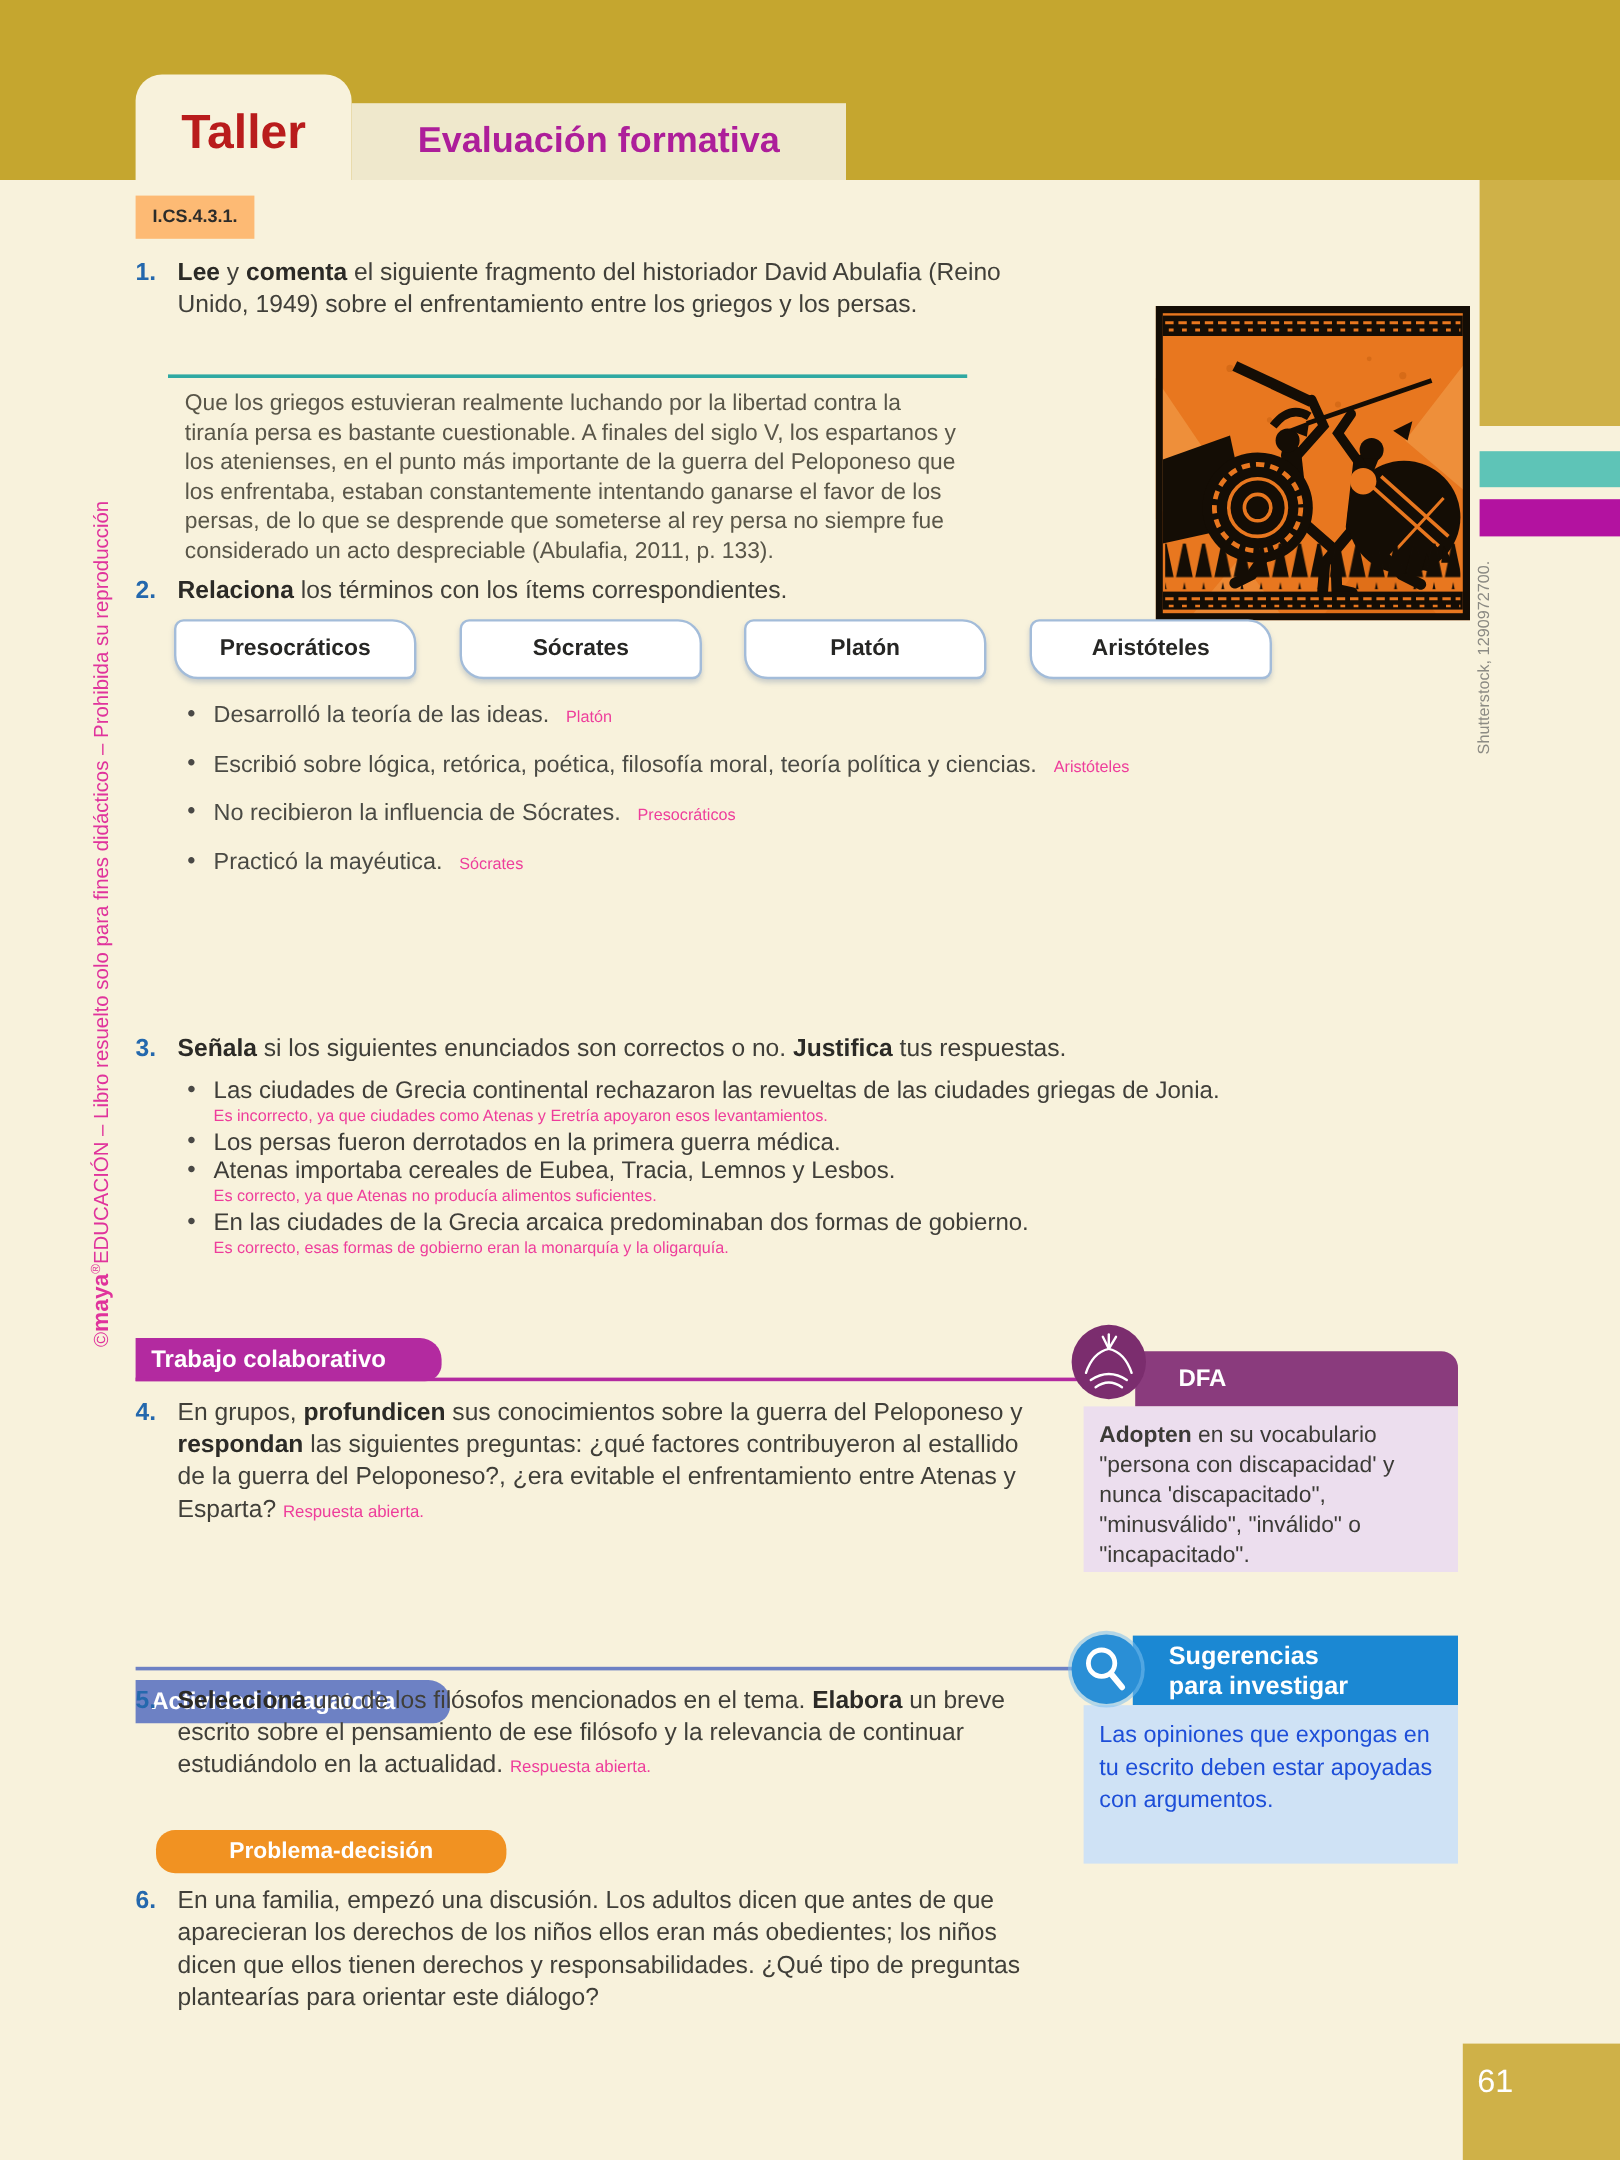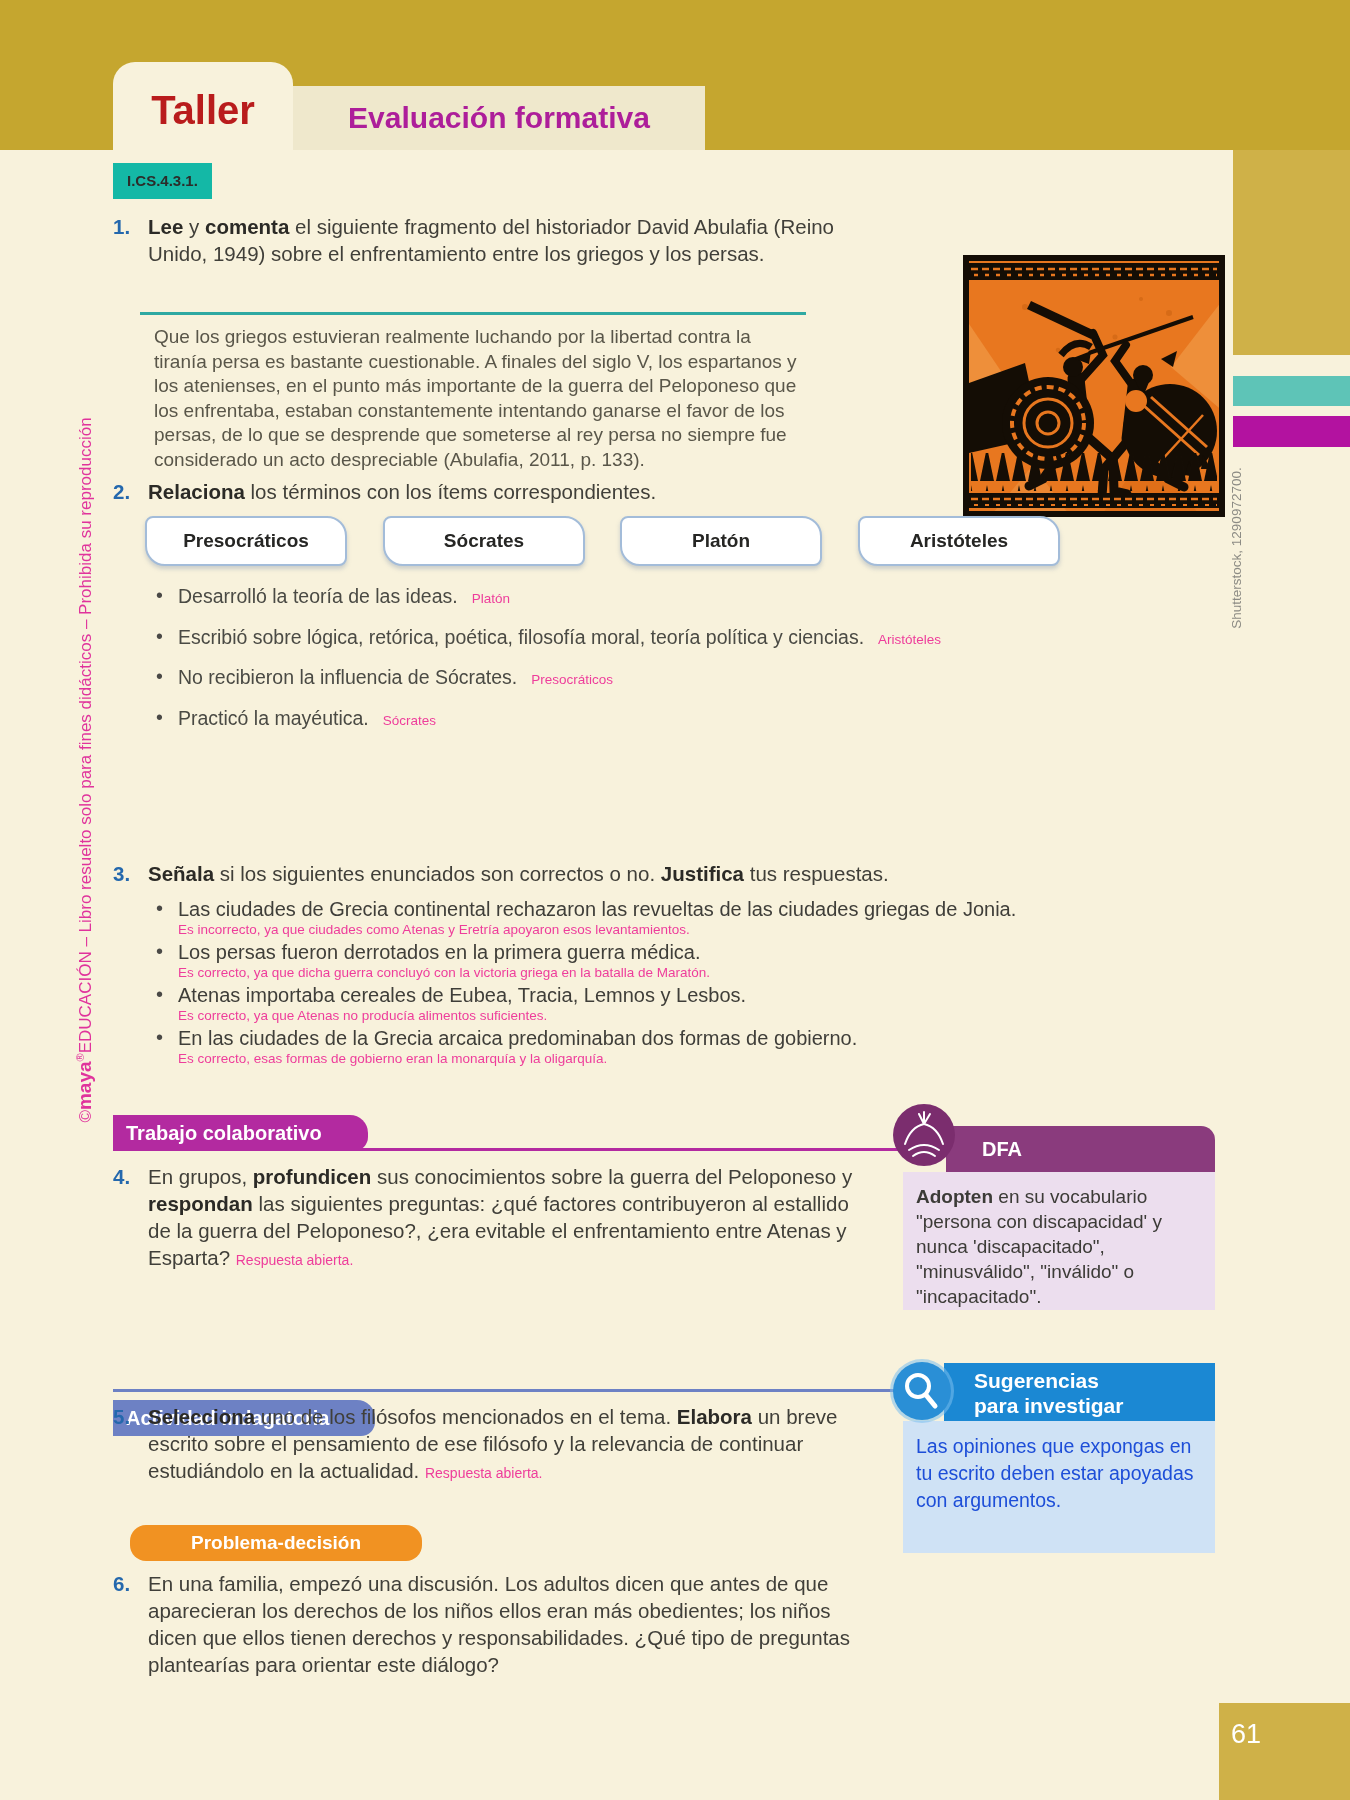--- a/index.html
+++ b/index.html
@@ -9,21 +9,21 @@
 
   
   .top-band{left:0;top:0;width:1350px;height:150px;background:#c5a62f;}
   .tab{left:113px;top:62px;width:180px;height:88px;background:#f8f2dc;border-radius:22px 22px 0 0;
        text-align:center;line-height:96px;font-size:40px;font-weight:700;color:#b91c1c;}
   .hstrip{left:293px;top:86px;width:412px;height:64px;background:#efe8cc;
           text-align:center;line-height:64px;font-size:30px;font-weight:700;color:#ad1e9a;}
   .r-mustard{left:1233px;top:150px;width:117px;height:205px;background:#cfb148;}
   .r-teal{left:1233px;top:376px;width:117px;height:30px;background:#5ec4b7;}
   .r-magenta{left:1233px;top:416px;width:117px;height:31px;background:#b312a0;}
-  .badge{left:113px;top:163px;height:36px;line-height:36px;padding:0 14px;background:#14b8a6;
+  .badge{left:113px;top:163px;height:36px;line-height:36px;padding:0 14px;background:#fdba74;
          font-size:15px;font-weight:700;color:#2c2c2a;}
 
   
   .item{position:absolute;display:flex;font-size:20.5px;line-height:27px;color:#403f39;}
   .item b{color:#2b2a26;}
   .inum{width:35px;flex:none;font-weight:700;color:#2468ad;}
   .itext{margin:0;}
   .ans{color:#ee3d9b;font-size:13.5px;}
   .ans.inline{margin-left:14px;white-space:nowrap;}
 
@@ -172,21 +172,21 @@
     <li><span class="dot">•</span><span>No recibieron la influencia de Sócrates.</span><span class="ans inline">Presocráticos</span></li>
     <li><span class="dot">•</span><span>Practicó la mayéutica.</span><span class="ans inline">Sócrates</span></li>
   </ul>
 
   <div class="item" style="left:113px;top:860px;width:800px;">
     <span class="inum">3.</span>
     <p class="itext"><b>Señala</b><span> si los siguientes enunciados son correctos o no. </span><b>Justifica</b><span> tus respuestas.</span></p>
   </div>
   <ul class="blist b3" style="left:148px;top:898px;width:900px;">
     <li><span class="dot">•</span><span>Las ciudades de Grecia continental rechazaron las revueltas de las ciudades griegas de Jonia.</span><span class="ans">Es incorrecto, ya que ciudades como Atenas y Eretría apoyaron esos levantamientos.</span></li>
-    <li><span class="dot">•</span><span>Los persas fueron derrotados en la primera guerra médica.</span><span class="ans">Es correcto, ya que dicha guerra concluyó con la victoria griega en la batalla de Maratón.</span></li>
+    <li><span class="dot">•</span><span>Los persas fueron derrotados en la primera guerra médica.</span></li>
     <li><span class="dot">•</span><span>Atenas importaba cereales de Eubea, Tracia, Lemnos y Lesbos.</span><span class="ans">Es correcto, ya que Atenas no producía alimentos suficientes.</span></li>
     <li><span class="dot">•</span><span>En las ciudades de la Grecia arcaica predominaban dos formas de gobierno.</span><span class="ans">Es correcto, esas formas de gobierno eran la monarquía y la oligarquía.</span></li>
   </ul>
 
   <div class="banner collab" style="left:113px;top:1115px;">Trabajo colaborativo</div>
   <div class="rule" style="left:113px;top:1148px;width:927px;background:#b32aa0;"></div>
   <div class="item" style="left:113px;top:1163px;width:745px;">
     <span class="inum">4.</span>
     <p class="itext" style="width:705px;"><span>En grupos, </span><b>profundicen</b><span> sus conocimientos sobre la guerra del Peloponeso y </span><b>respondan</b><span> las siguientes preguntas: ¿qué factores contribuyeron al estallido de la guerra del Peloponeso?, ¿era evitable el enfrentamiento entre Atenas y Esparta? </span><span class="ans" style="font-size:14px;">Respuesta abierta.</span></p>
   </div>

